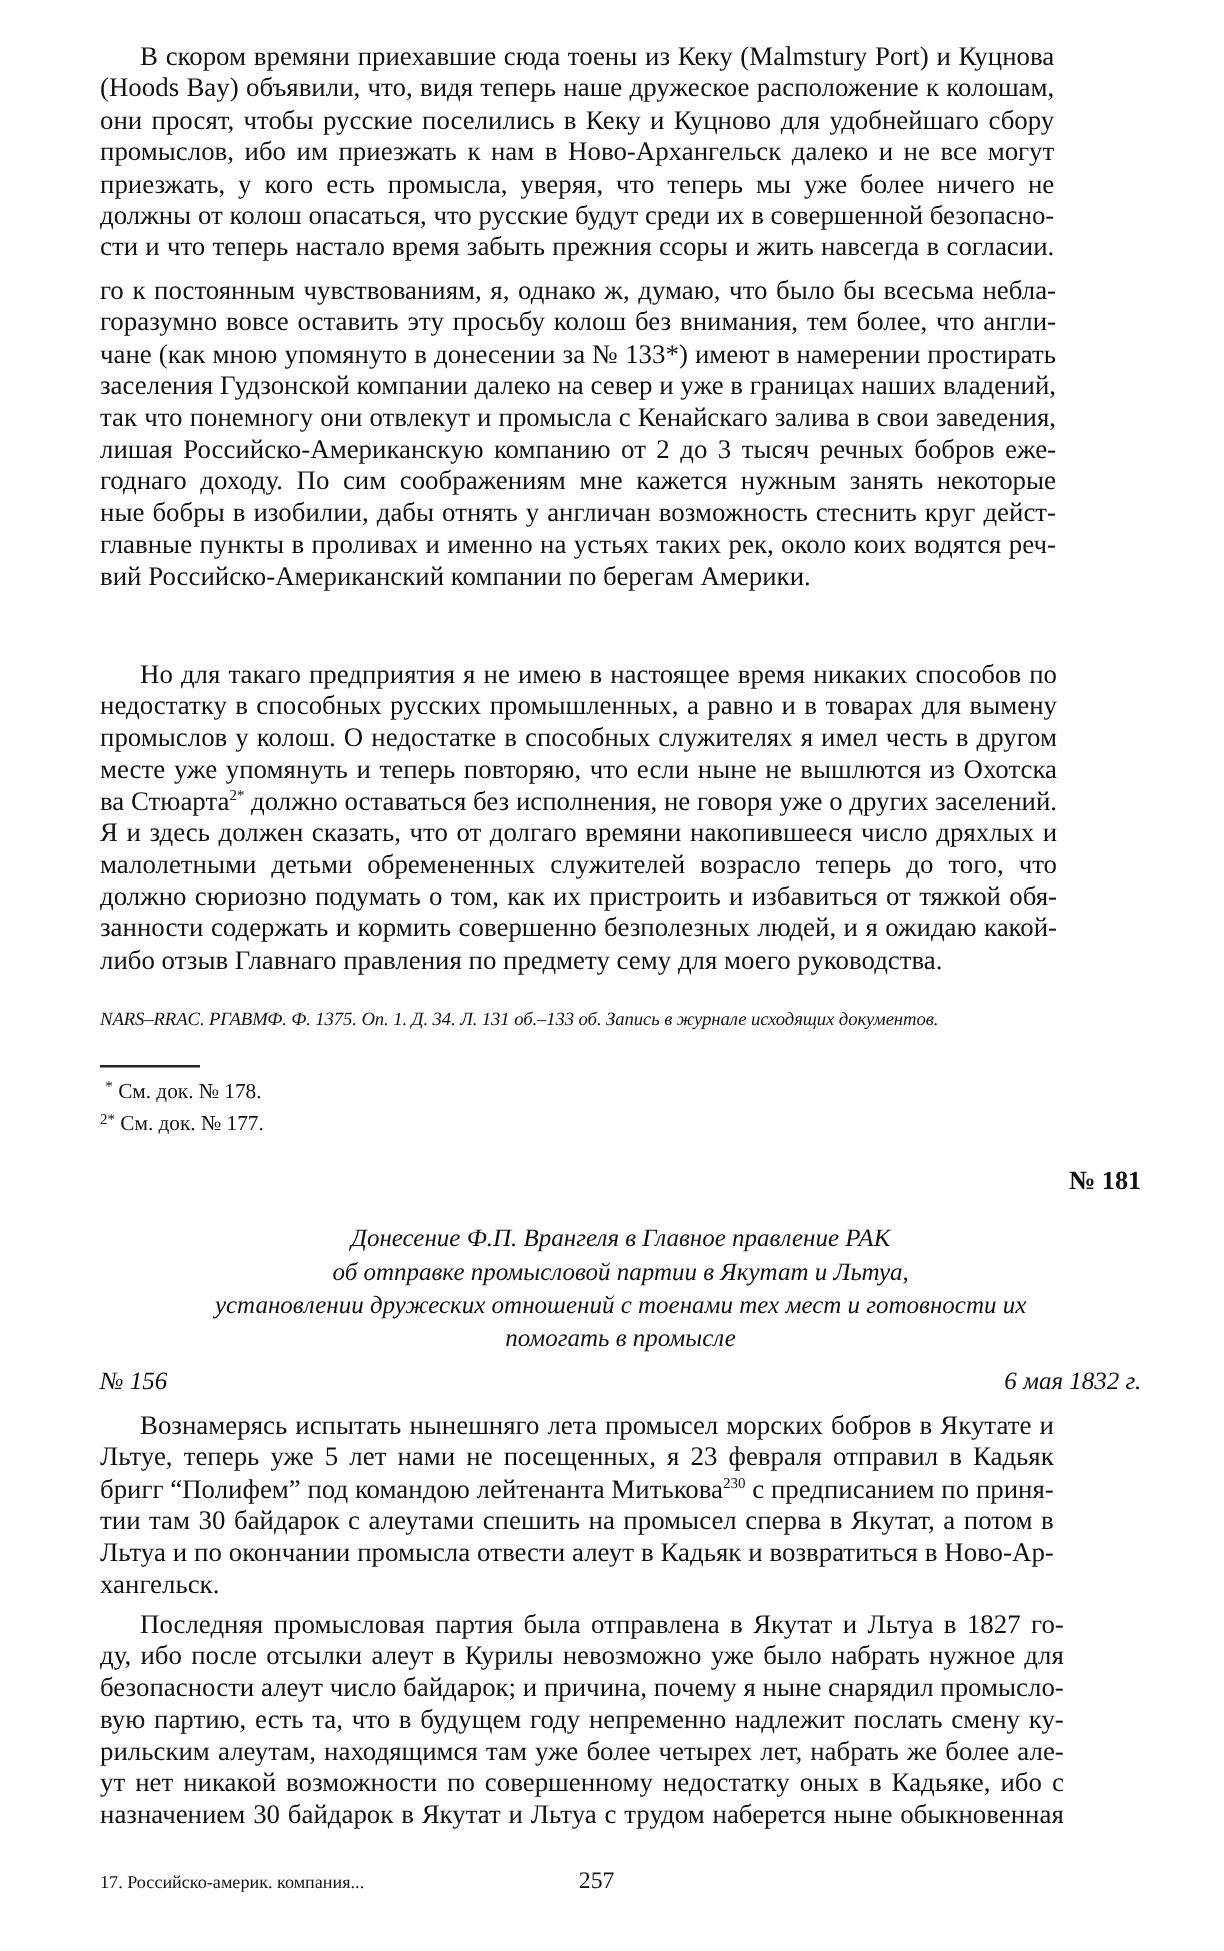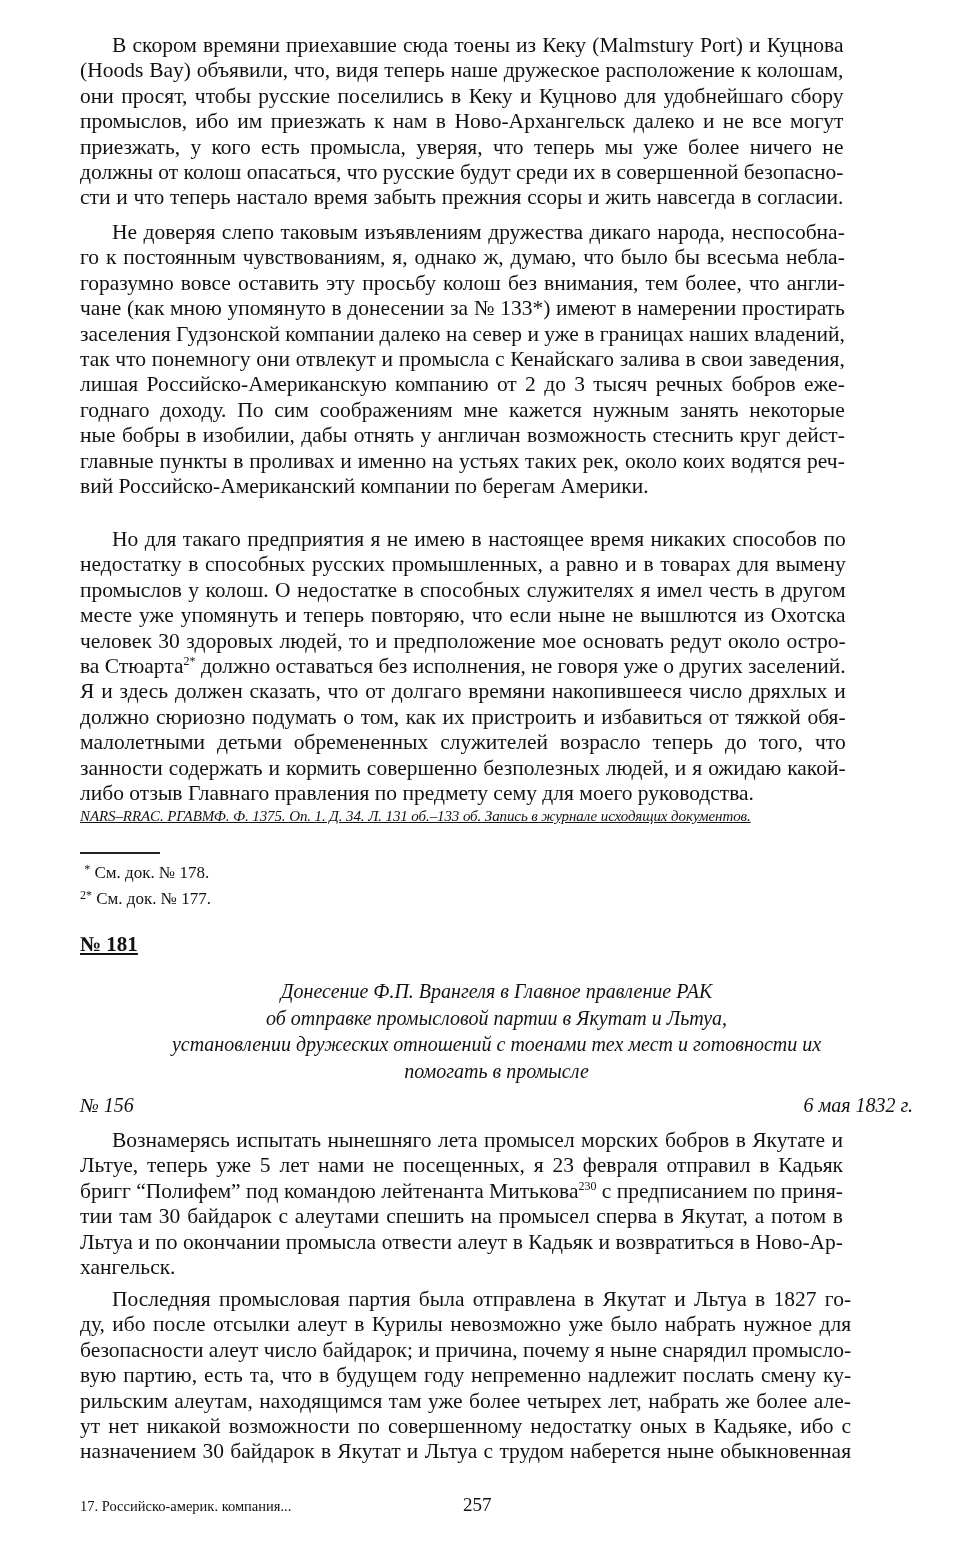--- a/index.html
+++ b/index.html
@@ -16,29 +16,28 @@
     }
     .line.last { text-align-last: left; }
     .line.indent { text-indent: 32px; }
     .block1 { position: absolute; top: 33px; }
     .block2 { position: absolute; top: 220px; }
     .block3 { position: absolute; top: 527px; }
     .source {
       position: absolute; top: 808px; left: 0; width: 833px;
       font-style: italic; font-size: 15px; letter-spacing: -0.1px;
       white-space: nowrap;
-      text-decoration: underline;
     }
     .fn-rule { position: absolute; top: 852px; left: 0; width: 80px; height: 1.5px; background: #222; }
     .footnotes { position: absolute; top: 858px; left: 0; font-size: 17px; line-height: 22px; }
     .footnotes .fn { white-space: nowrap; }
     .footnotes .mark { font-size: 12px; vertical-align: 5px; }
     .doc-number {
-      position: absolute; top: 932px; left: 0; width: 833px; text-align: left;
-      font-weight: bold; font-size: 21px; text-decoration: underline;
+      position: absolute; top: 932px; left: 0; width: 833px; text-align: right;
+      font-weight: bold; font-size: 21px;
     }
     .doc-title {
       position: absolute; top: 978px; left: -30px; width: 893px; text-align: center;
       font-style: italic; font-size: 20px; line-height: 26.5px;
     }
     .doc-title .tl { white-space: nowrap; }
     .doc-meta {
       position: absolute; top: 1094px; left: 0; width: 833px;
       display: flex; justify-content: space-between;
       font-style: italic; font-size: 20px; gap: 27px;
@@ -61,43 +60,41 @@
     <div class="line indent">В скором времяни приехавшие сюда тоены из Кеку (Malmstury Port) и Куцнова</div>
     <div class="line">(Hoods Bay) объявили, что, видя теперь наше дружеское расположение к колошам,</div>
     <div class="line">они просят, чтобы русские поселились в Кеку и Куцново для удобнейшаго сбору</div>
     <div class="line">промыслов, ибо им приезжать к нам в Ново-Архангельск далеко и не все могут</div>
     <div class="line">приезжать, у кого есть промысла, уверяя, что теперь мы уже более ничего не</div>
     <div class="line">должны от колош опасаться, что русские будут среди их в совершенной безопасно-</div>
     <div class="line">сти и что теперь настало время забыть прежния ссоры и жить навсегда в согласии.</div>
   </div>
 
   <div class="block2">
-    <div class="line indent">Не доверяя слепо таковым изъявлениям дружества дикаго народа, неспособна-</div>
     <div class="line">го к постоянным чувствованиям, я, однако ж, думаю, что было бы всесьма небла-</div>
     <div class="line">горазумно вовсе оставить эту просьбу колош без внимания, тем более, что англи-</div>
     <div class="line">чане (как мною упомянуто в донесении за № 133*) имеют в намерении простирать</div>
     <div class="line">заселения Гудзонской компании далеко на север и уже в границах наших владений,</div>
     <div class="line">так что понемногу они отвлекут и промысла с Кенайскаго залива в свои заведения,</div>
     <div class="line">лишая Российско-Американскую компанию от 2 до 3 тысяч речных бобров еже-</div>
     <div class="line">годнаго доходу. По сим соображениям мне кажется нужным занять некоторые</div>
     <div class="line">ные бобры в изобилии, дабы отнять у англичан возможность стеснить круг дейст-</div>
     <div class="line">главные пункты в проливах и именно на устьях таких рек, около коих водятся реч-</div>
     <div class="line last">вий Российско-Американский компании по берегам Америки.</div>
   </div>
 
   <div class="block3">
     <div class="line indent">Но для такаго предприятия я не имею в настоящее время никаких способов по</div>
     <div class="line">недостатку в способных русских промышленных, а равно и в товарах для вымену</div>
     <div class="line">промыслов у колош. О недостатке в способных служителях я имел честь в другом</div>
     <div class="line">месте уже упомянуть и теперь повторяю, что если ныне не вышлются из Охотска</div>
-    <div class="line">человек 30 здоровых людей, то и предположение мое основать редут около остро-</div>
     <div class="line"><span>ва Стюарта</span><span class="sup">2*</span><span> должно оставаться без исполнения, не говоря уже о других заселений.</span></div>
     <div class="line">Я и здесь должен сказать, что от долгаго времяни накопившееся число дряхлых и</div>
+    <div class="line">малолетными детьми обремененных служителей возрасло теперь до того, что</div>
     <div class="line">должно сюриозно подумать о том, как их пристроить и избавиться от тяжкой обя-</div>
-    <div class="line">малолетными детьми обремененных служителей возрасло теперь до того, что</div>
     <div class="line">занности содержать и кормить совершенно безполезных людей, и я ожидаю какой-</div>
     <div class="line last">либо отзыв Главнаго правления по предмету сему для моего руководства.</div>
   </div>
 
   <div class="source">NARS–RRAC. РГАВМФ. Ф. 1375. Оп. 1. Д. 34. Л. 131 об.–133 об. Запись в журнале исходящих документов.</div>
 
   <div class="fn-rule"></div>
   <div class="footnotes">
     <div class="fn">&nbsp;<span class="mark">*</span> <span>См. док. № 178.</span></div>
     <div class="fn"><span class="mark">2*</span> <span>См. док. № 177.</span></div>

